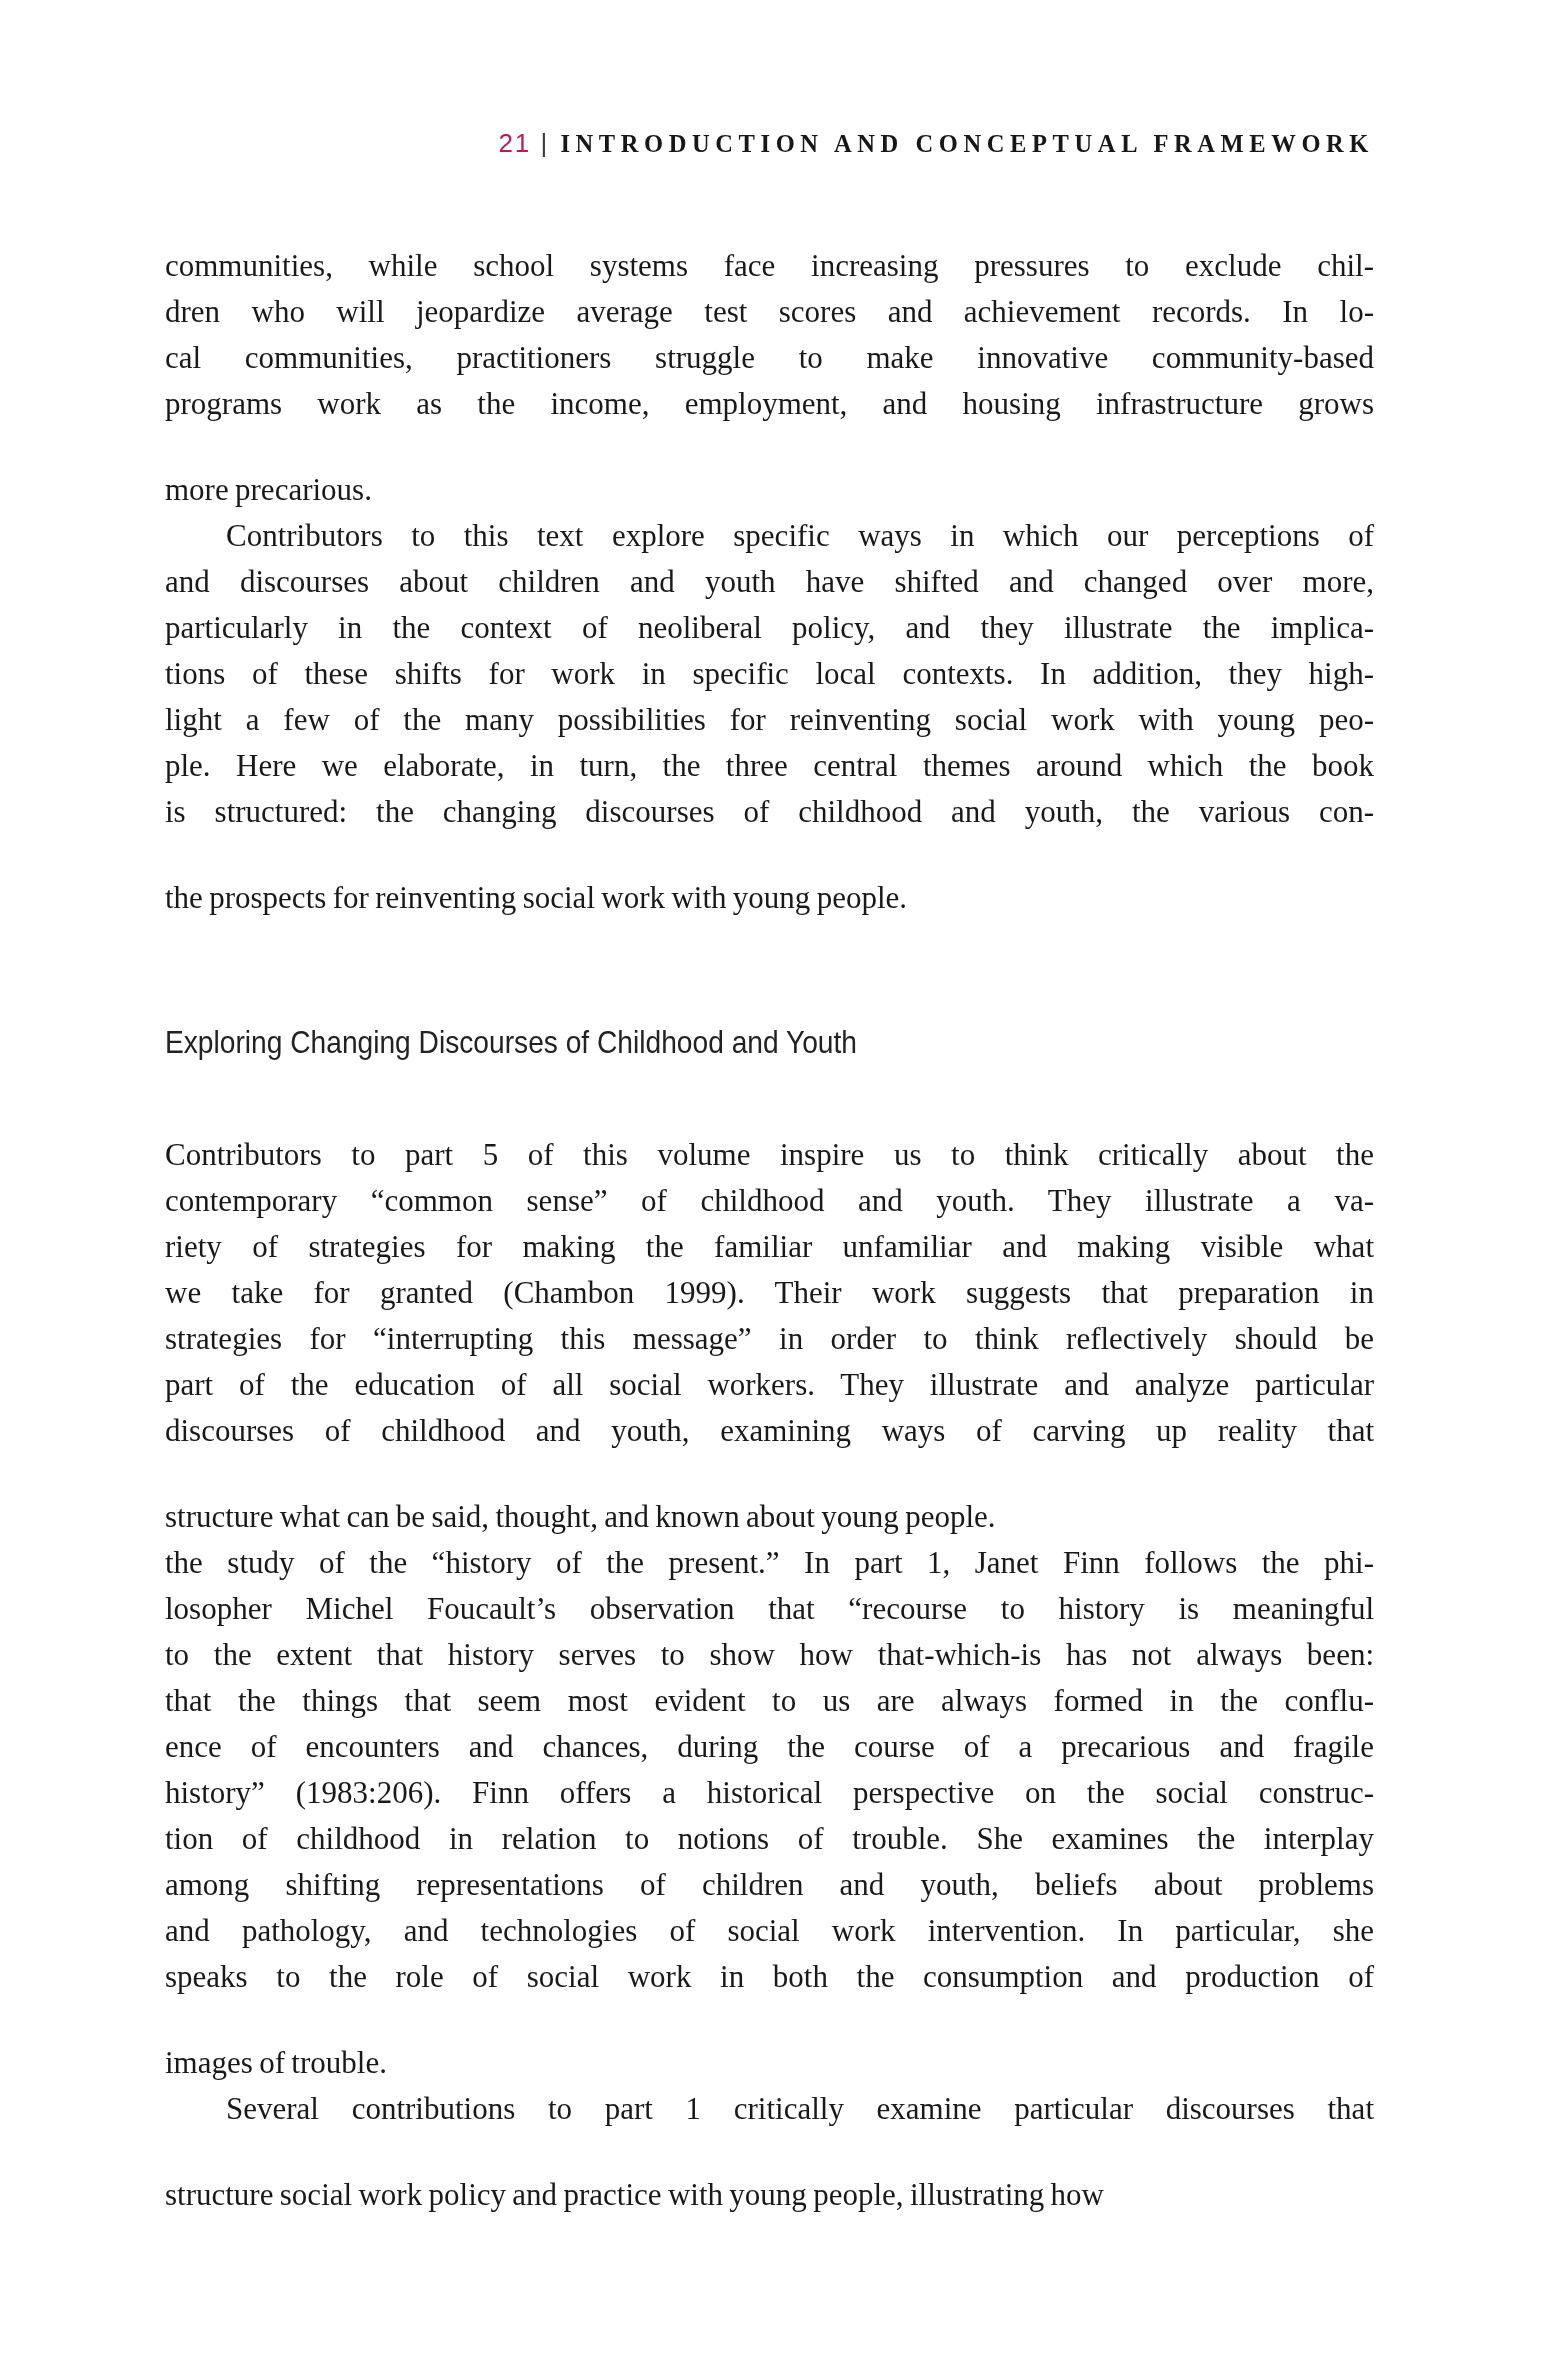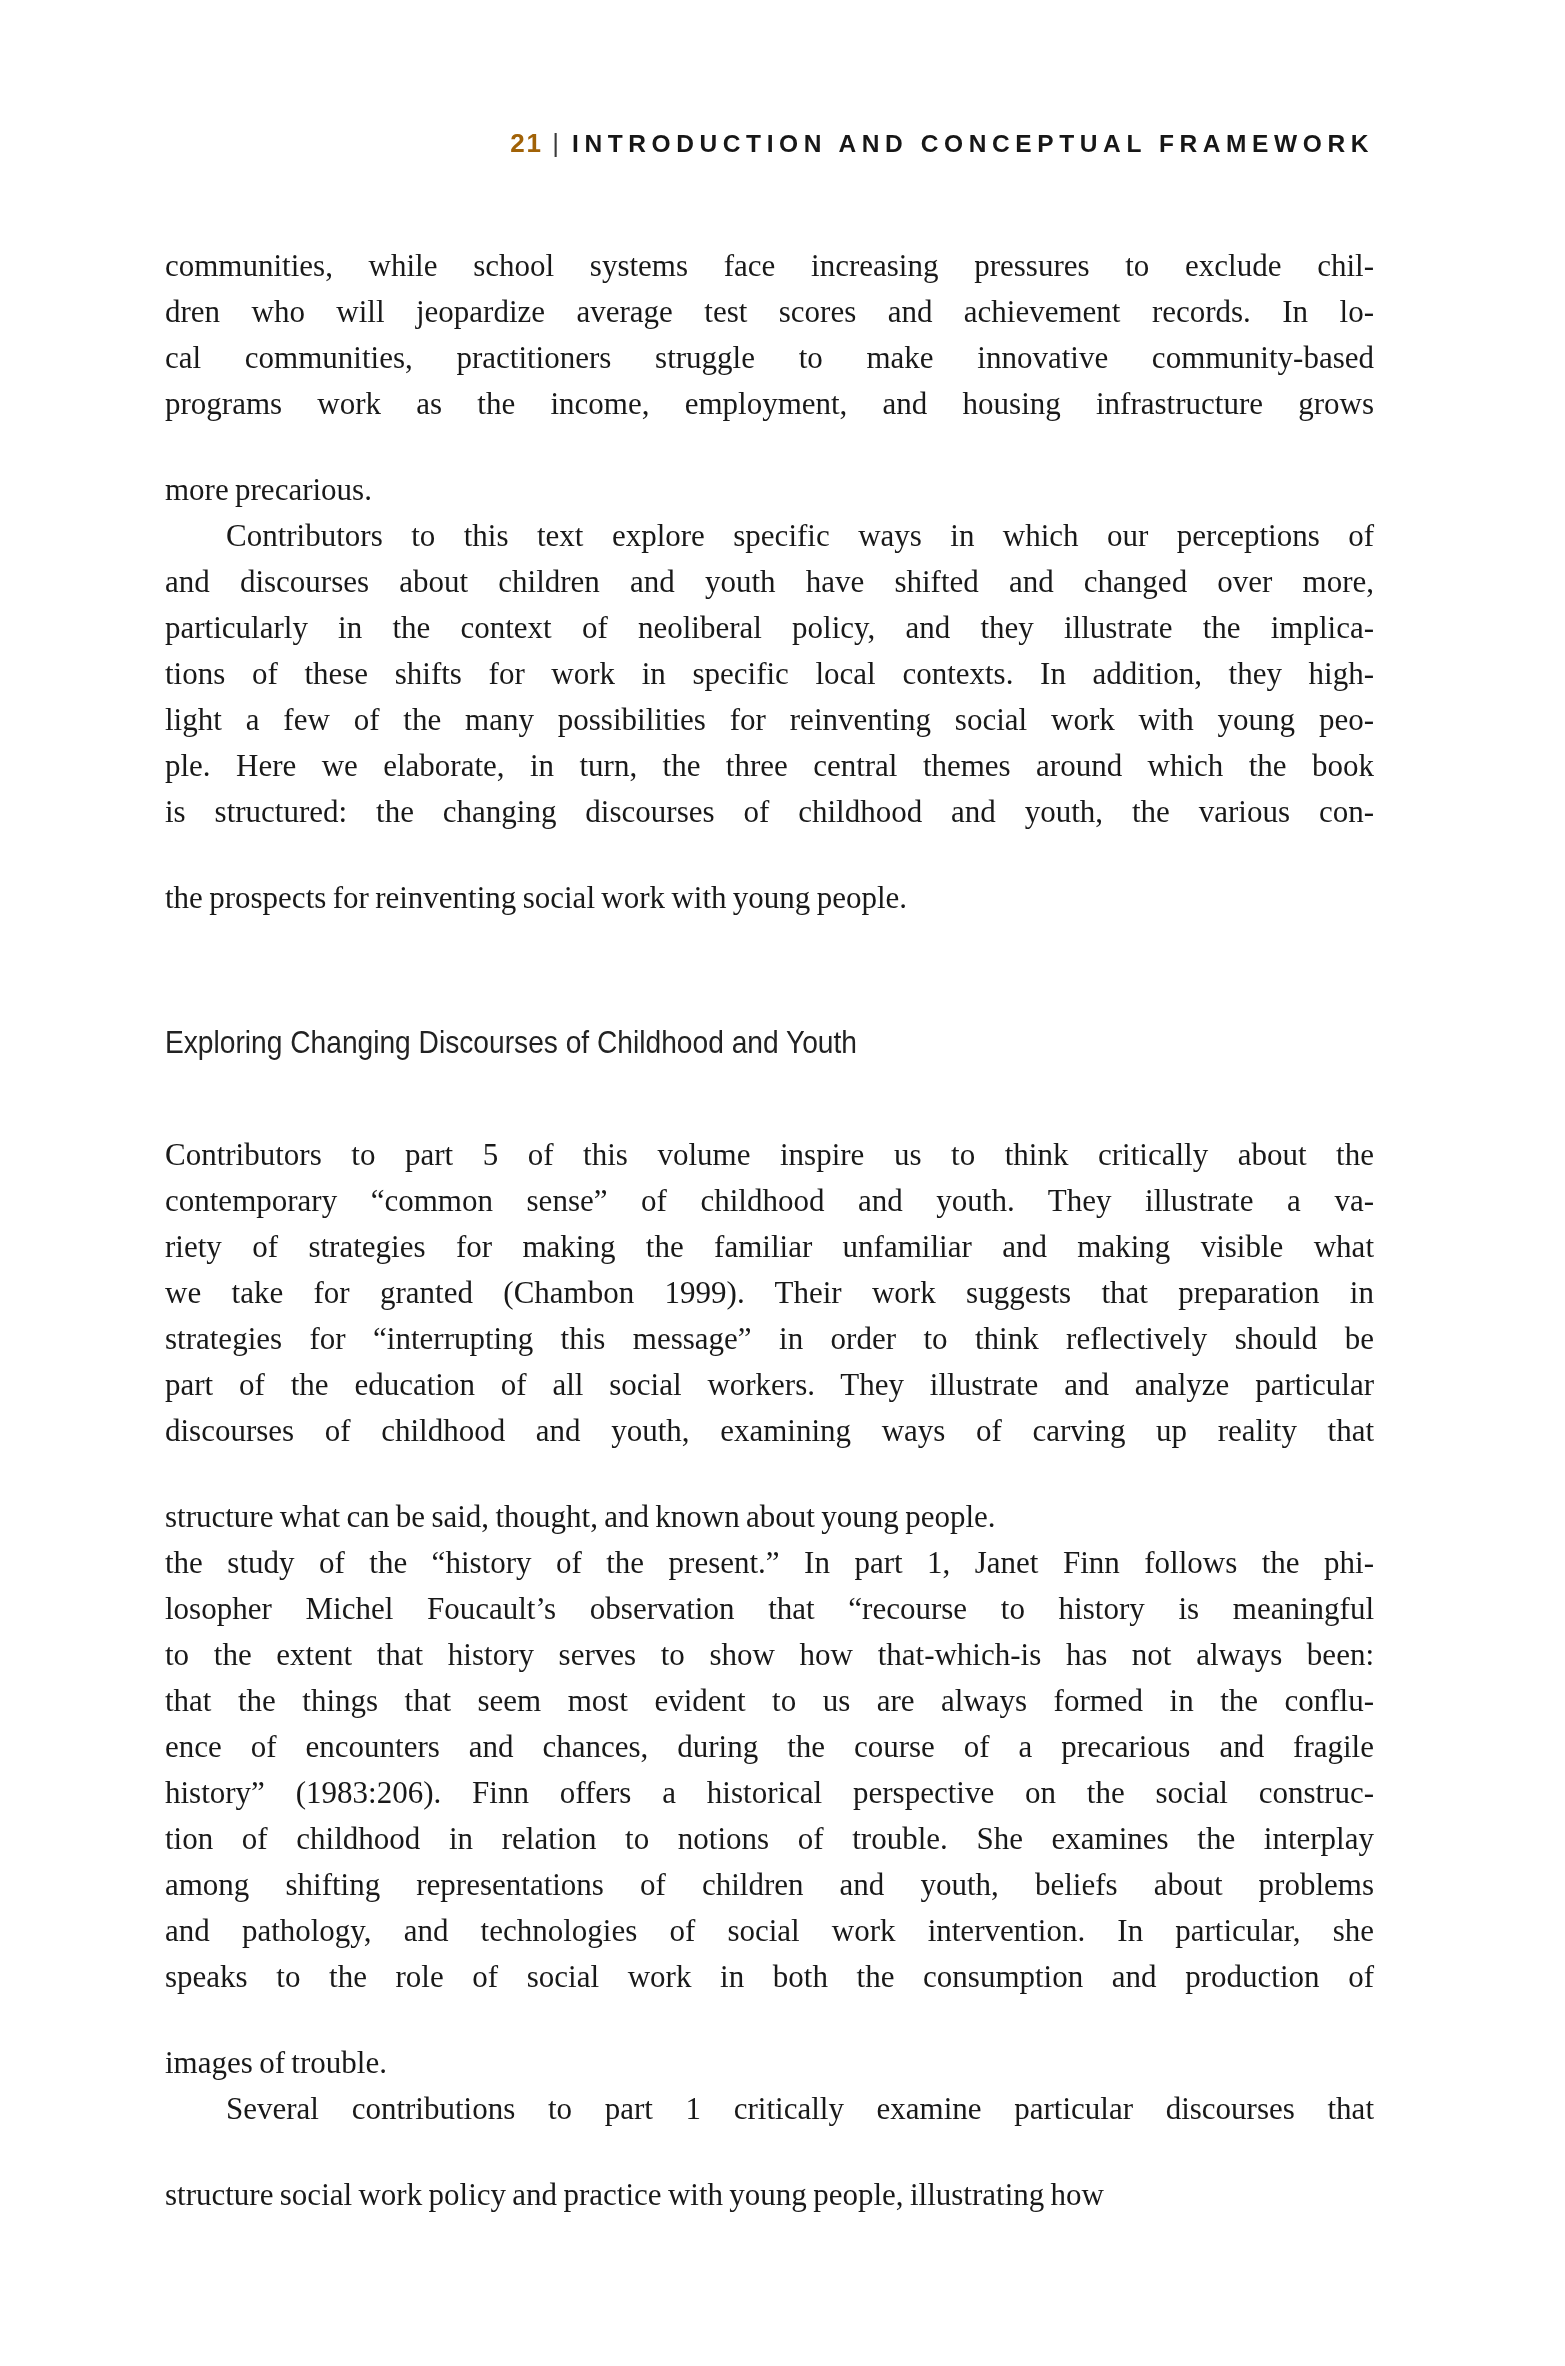--- a/index.html
+++ b/index.html
@@ -17,35 +17,36 @@
     left: 165px;
     top: 128px;
     width: 1209px;
     text-align: right;
     font-family: "Liberation Sans", sans-serif;
     color: #1c1c1c;
     white-space: nowrap;
   }
   .running-head .pagenum {
     font-size: 26px;
-    font-weight: 700;
+    font-weight: 400;
     letter-spacing: 1.9px;
-    color: #a16207;
+    color: #be185d;
   }
   .running-head .sep {
     font-size: 26px;
     font-weight: 200;
     color: #3a3a3a;
     padding: 0 13px 0 9.4px;
   }
   .running-head .head-title {
     font-size: 24.5px;
     font-weight: 700;
     letter-spacing: 5.6px;
     color: #171717;
+    font-family: Liberation Serif, serif;
   }
   .content {
     position: absolute;
     left: 165px;
     top: 243px;
     width: 1209px;
     color: #191919;
   }
   .paragraph { margin: 0; }
   .line {

